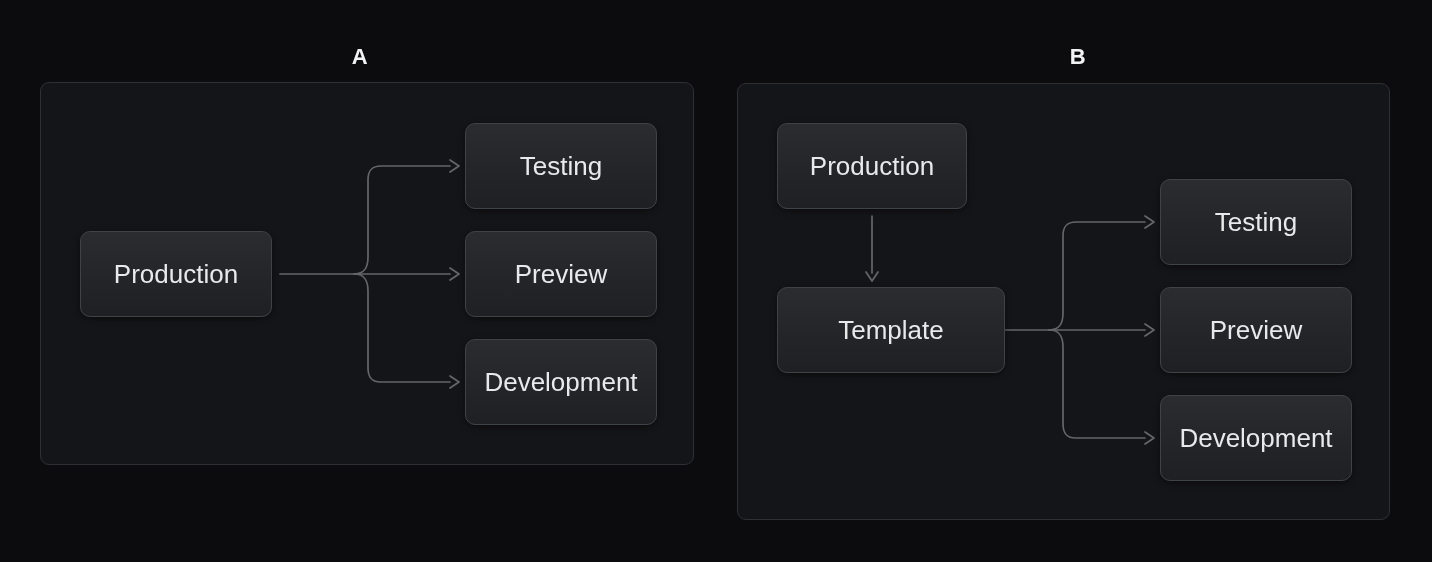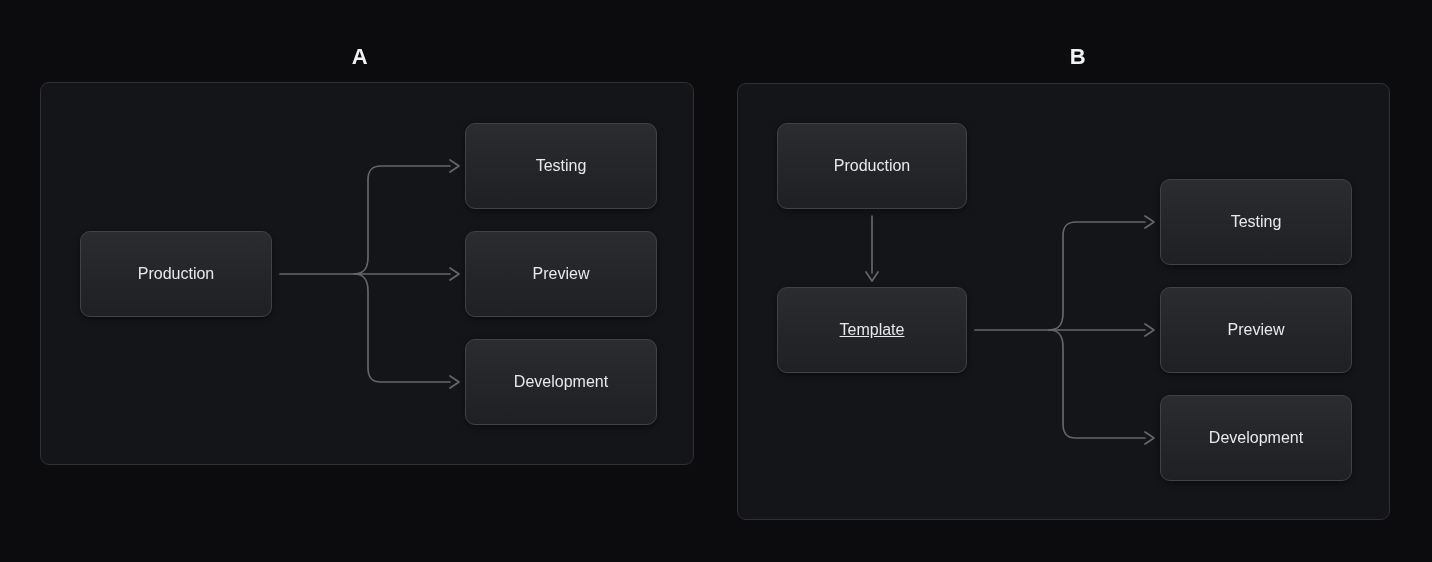--- a/index.html
+++ b/index.html
@@ -47,29 +47,29 @@
   .node {
     position: absolute;
     box-sizing: border-box;
     display: flex;
     align-items: center;
     justify-content: center;
     border: 1px solid #3f4247;
     border-radius: 10px;
     background: linear-gradient(180deg, #2a2c30 0%, #232529 55%, #1e2024 100%);
     color: #e8e9ea;
-    font-size: 16px;
+    font-size: 26px;
     box-shadow: 0 2px 6px rgba(0,0,0,0.45);
   }
   .node.a-production  { left: 80px;   top: 231px; width: 192px; height: 86px; }
   .node.a-testing     { left: 465px;  top: 123px; width: 192px; height: 86px; }
   .node.a-preview     { left: 465px;  top: 231px; width: 192px; height: 86px; }
   .node.a-development { left: 465px;  top: 339px; width: 192px; height: 86px; }
   .node.b-production  { left: 777px;  top: 123px; width: 190px; height: 86px; }
-  .node.b-template    { left: 777px;  top: 287px; width: 190px; height: 86px; text-decoration: underline; }
+  .node.b-template    { left: 777px;  top: 287px; width: 228px; height: 86px; }
   .node.b-testing     { left: 1160px; top: 179px; width: 192px; height: 86px; }
   .node.b-preview     { left: 1160px; top: 287px; width: 192px; height: 86px; }
   .node.b-development { left: 1160px; top: 395px; width: 192px; height: 86px; }
 </style>
 </head>
 <body>
 
 <div class="stage">
 
   <div class="panel-label a">A</div>

